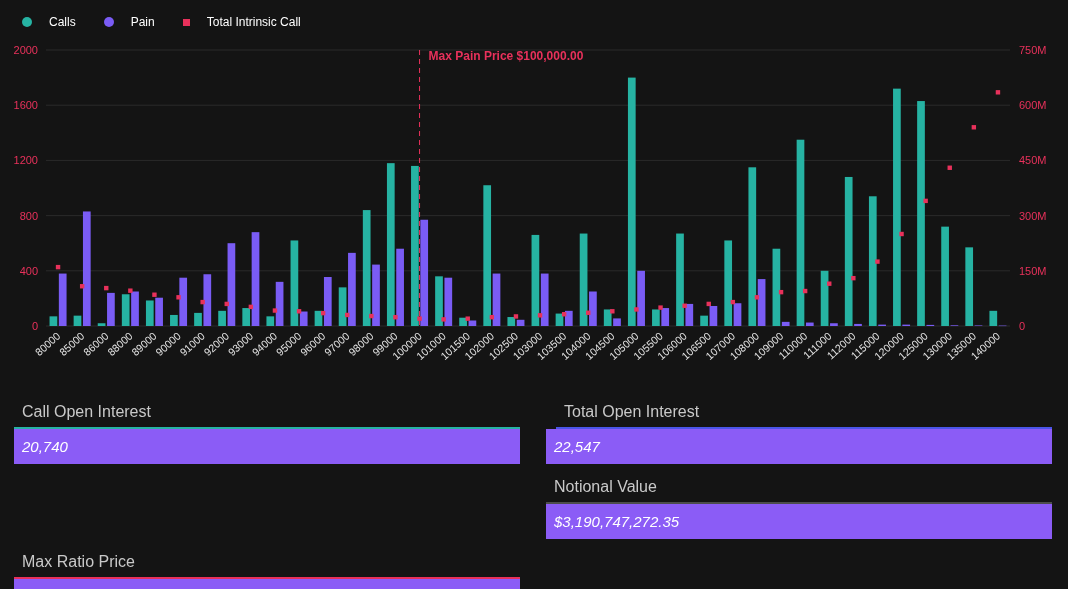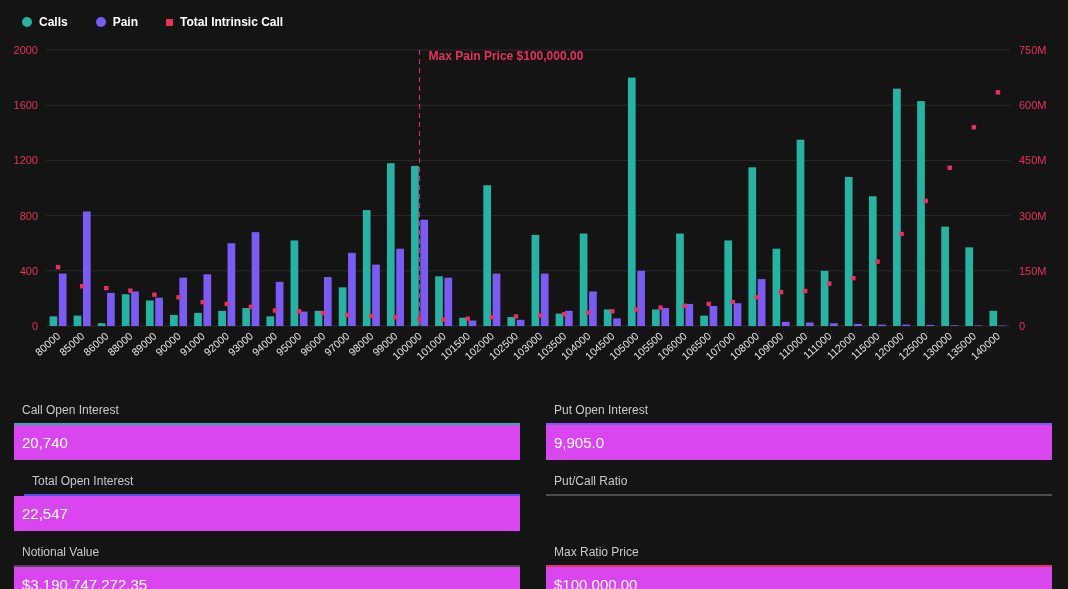--- a/index.html
+++ b/index.html
@@ -6,41 +6,41 @@
   body{
     width:1068px;height:589px;overflow:hidden;
     background:#141414;
     font-family:"Liberation Sans", sans-serif;
   }
   .legend{
     display:flex;align-items:center;gap:28px;
     padding:10px 0 2px 22px;height:24px;
   }
   .legend-item{
-    display:flex;align-items:center;gap:7px;
-    color:#ffffff;font-size:12px;font-weight:bold;cursor:pointer;
+    display:flex;align-items:center;gap:17px;
+    color:#ffffff;font-size:12px;font-weight:normal;cursor:pointer;
   }
   .legend-dot{width:10px;height:10px;border-radius:50%;}
   .legend-sq{width:7px;height:7px;}
   .chart-wrap{position:relative;width:1068px;height:352px;}
   .chart-wrap svg{display:block;width:1068px;height:352px;}
   .stats{
     display:grid;grid-template-columns:1fr 1fr;
     column-gap:26px;row-gap:7px;
     padding:8px 16px 0 14px;
   }
   .stat-cell{display:flex;flex-direction:column;}
   .stat-label{
-    color:#c9c9c9;font-size:12px;
+    color:#c9c9c9;font-size:16px;
     padding:7px 8px 6px 8px;
     border-bottom:2px solid #444;
   }
   .stat-value{
     color:#ffffff;font-size:15px;font-weight:500;
-    padding:9px 8px;background:#d946ef;
+    padding:9px 8px;background:#8b5cf6;font-style:italic;
   }
 </style>
 </head>
 <body>
 
 <div class="app">
 
   <div class="legend">
     <div class="legend-item">
       <span class="legend-dot" id="dot-calls" style="background: rgb(38, 179, 163);"></span>
@@ -252,29 +252,24 @@
         <text x="428.55" y="24" fill="#e8315b" font-size="12" font-weight="bold">Max Pain Price $100,000.00</text>
       </svg>
   </div>
 
   <div class="stats" id="stats">
       <div class="stat-cell">
         <div class="stat-label" style="border-bottom-color: rgb(38, 179, 163);">Call Open Interest</div>
         <div class="stat-value">20,740</div>
       </div>
       <div class="stat-cell">
-        <div class="stat-label" style="border-bottom-color: rgb(122, 92, 245);">Put Open Interest</div>
-        <div class="stat-value">9,905.0</div>
-      </div>
-      <div class="stat-cell">
         <div class="stat-label" style="border-bottom-color: rgb(74, 85, 232); margin-left: 10px;">Total Open Interest</div>
         <div class="stat-value">22,547</div>
       </div>
       <div class="stat-cell">
-        <div class="stat-label" style="border-bottom-color: rgb(77, 77, 77);">Put/Call Ratio</div>
       </div>
       <div class="stat-cell">
         <div class="stat-label" style="border-bottom-color: rgb(77, 77, 77);">Notional Value</div>
         <div class="stat-value">$3,190,747,272.35</div>
       </div>
       <div class="stat-cell">
         <div class="stat-label" style="border-bottom-color: rgb(232, 49, 91);">Max Ratio Price</div>
         <div class="stat-value">$100,000.00</div>
       </div>
     </div>

